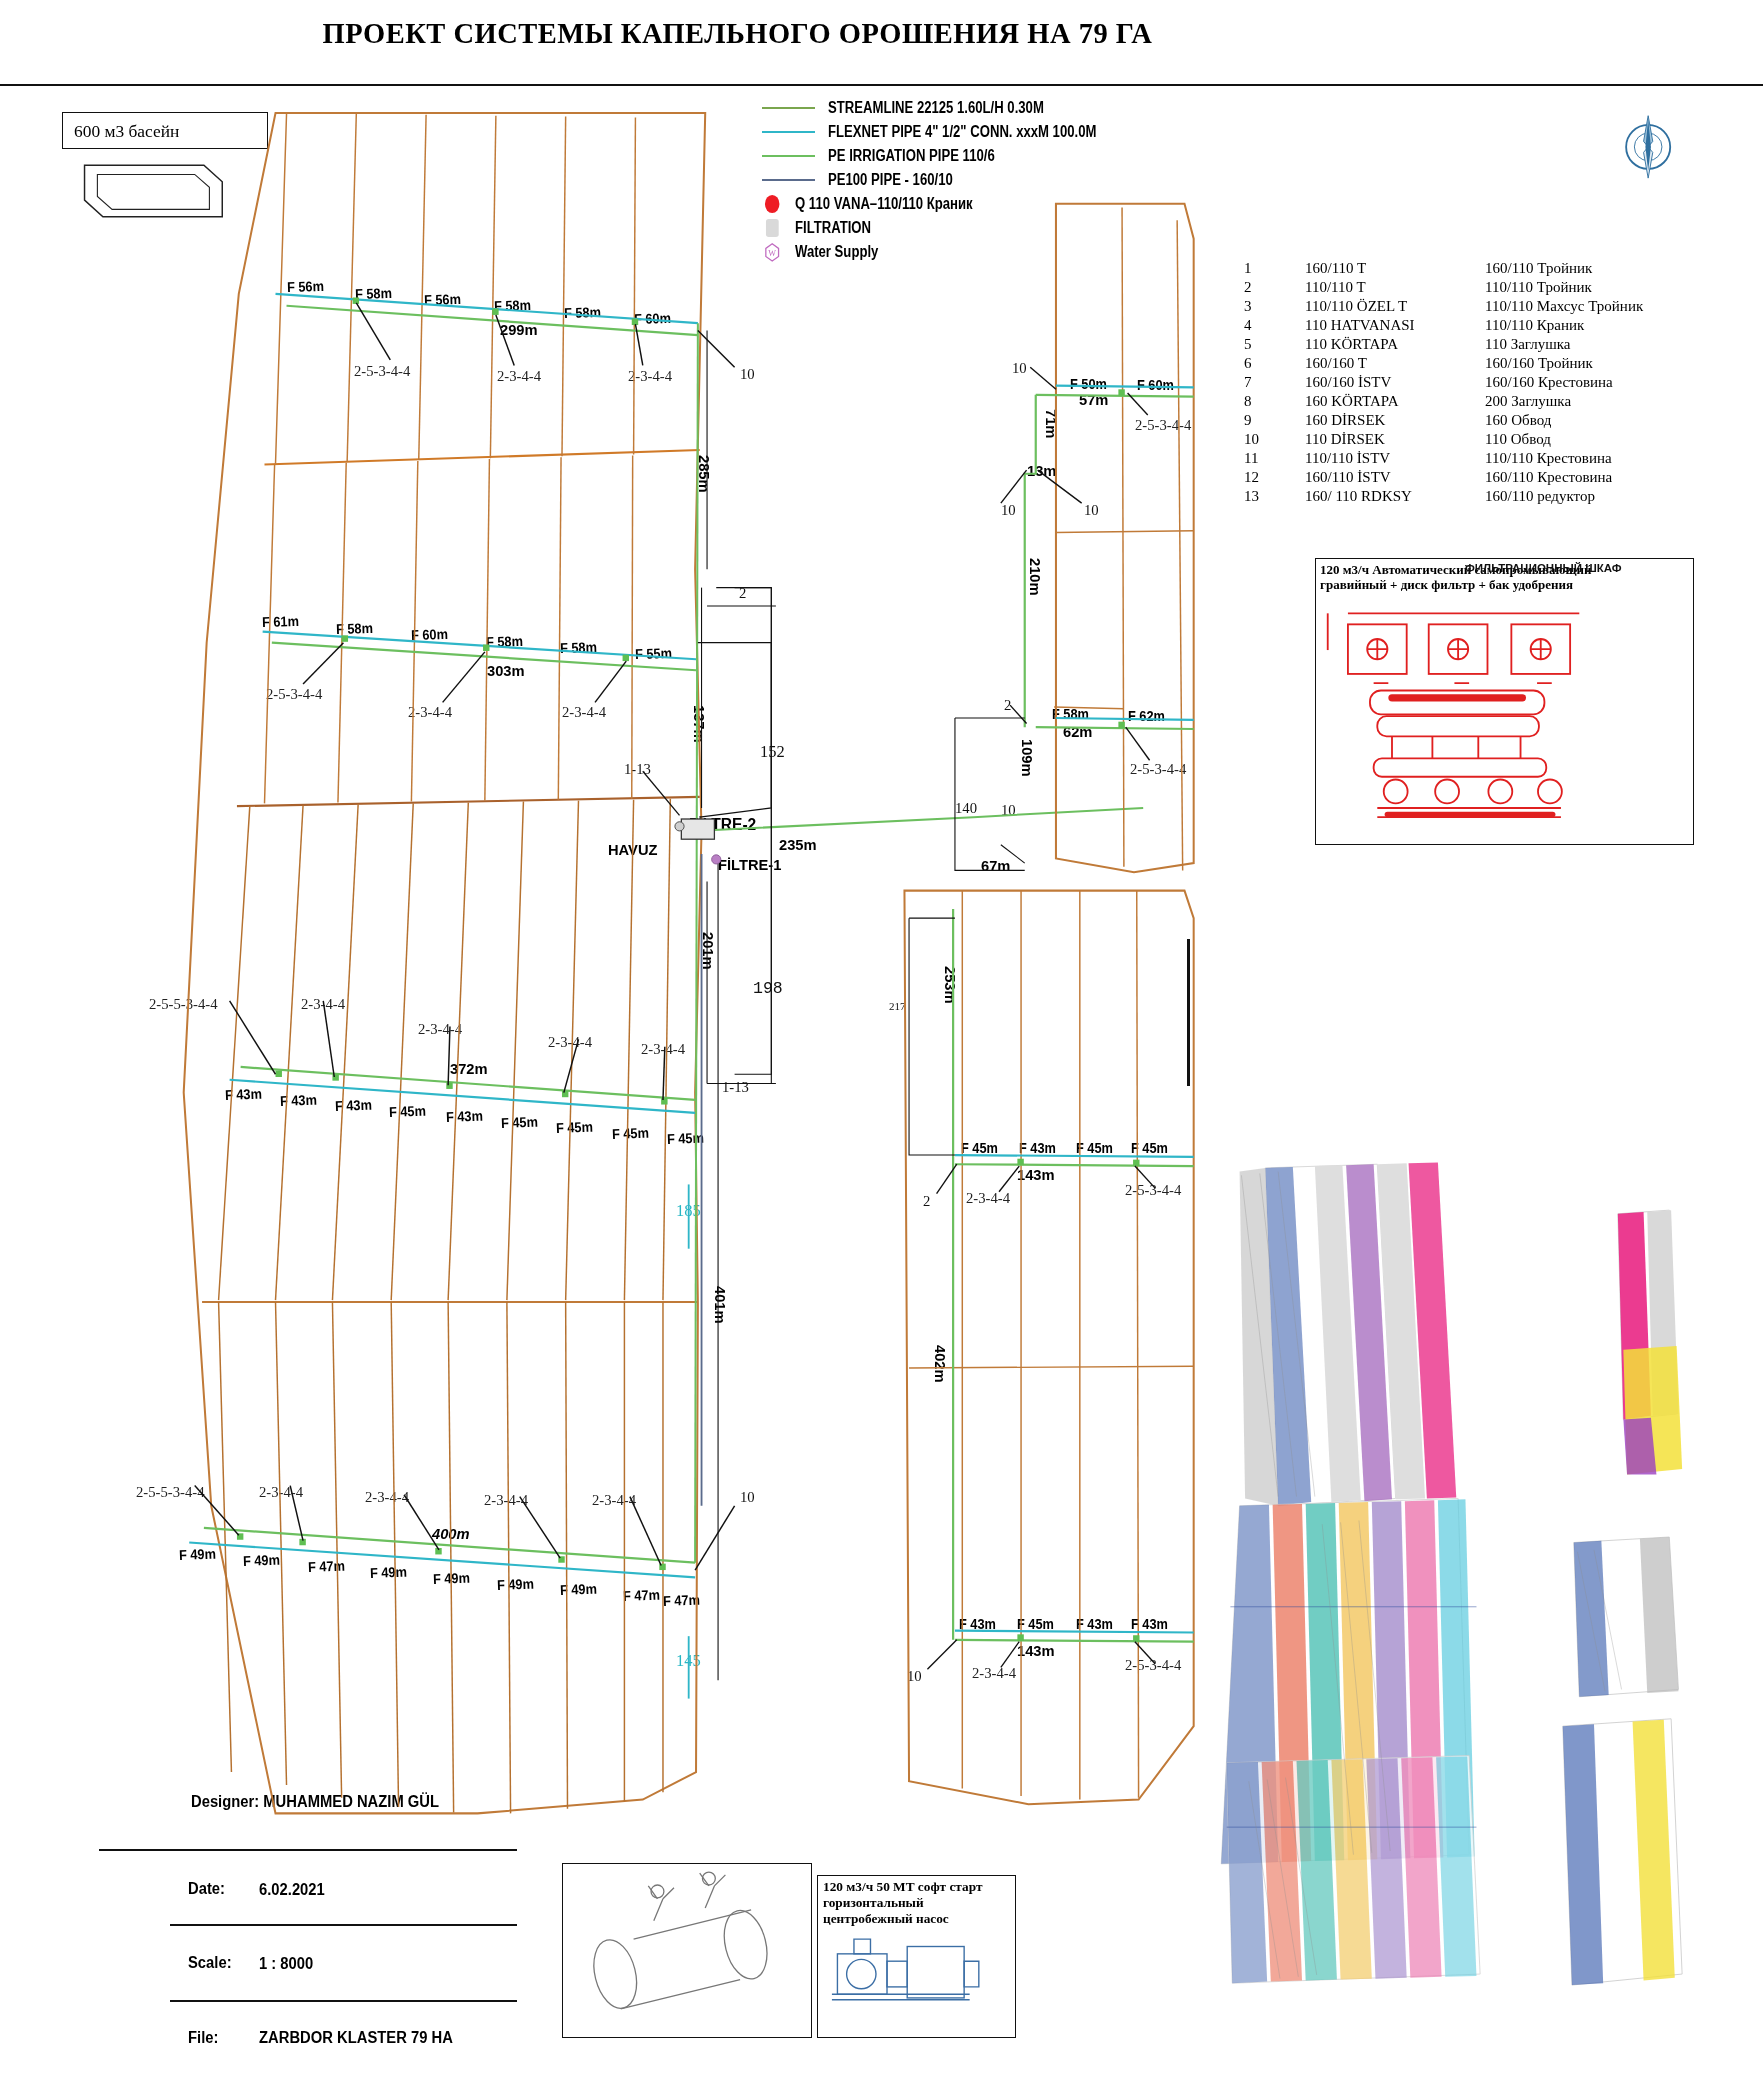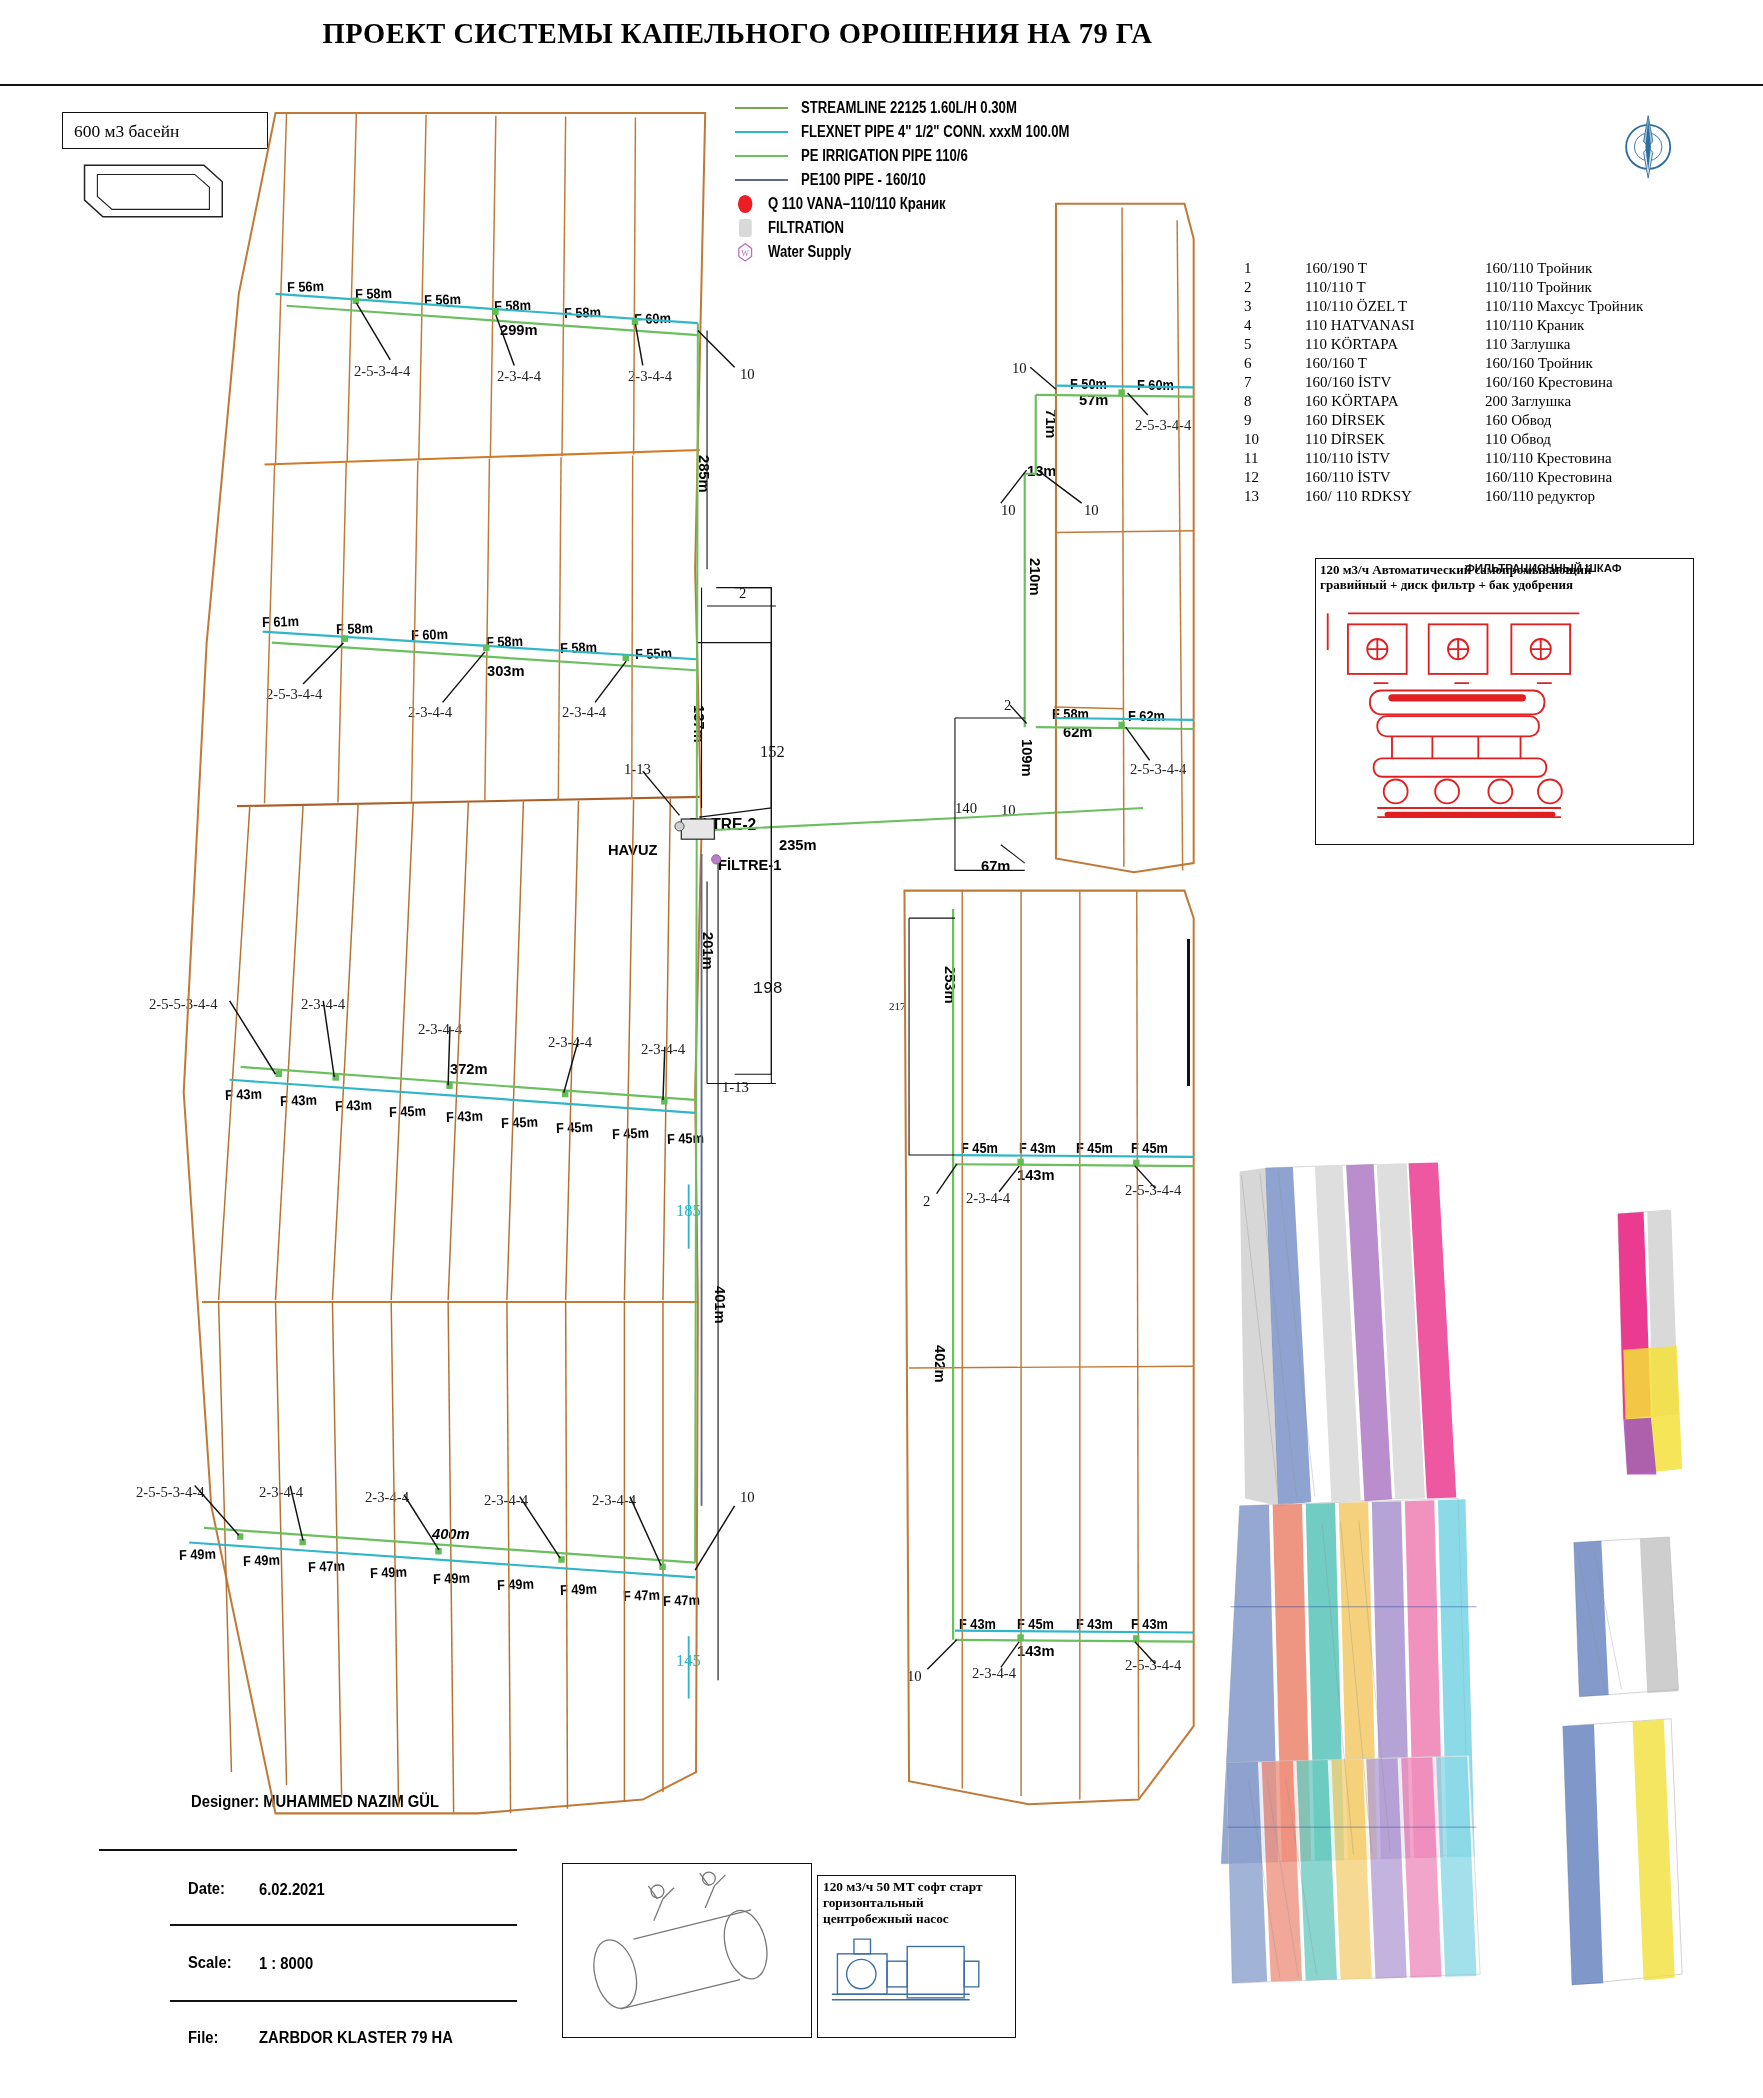--- a/index.html
+++ b/index.html
@@ -14,21 +14,21 @@
   }
   #topRule{left:0;top:84px;width:1763px;height:1.8px;background:#111;}
   
   #basinBox{left:62px;top:112px;width:204px;height:35px;border:1.4px solid #111;}
   #basinBox span{display:block;padding:8.3px 0 0 11px;font-family:"Liberation Serif",serif;font-size:17.4px;}
   
   .lgRow{display:flex;align-items:center;height:24px;}
   .lgSwatchLine{width:53px;height:0;border-top:2.2px solid #000;margin-right:13px;}
   .lgLabel{font-family:"Liberation Sans Narrow","Liberation Sans",sans-serif;
     font-weight:bold;font-size:16px;transform:scaleX(.82);transform-origin:left center;}
-  #legend{left:735px;top:96px;width:478px;}
+  #legend{left:762px;top:96px;width:478px;}
   .lgDot{width:20px;height:24px;margin-right:13px;display:flex;align-items:center;justify-content:center;}
   
   #parts{left:1244px;top:260px;font-family:"Liberation Serif",serif;font-size:15px;}
   #parts table{border-collapse:collapse;}
   #parts td{padding:0 0 2px 0;vertical-align:top;white-space:nowrap;}
   #parts td.c0{width:61px;}
   #parts td.c1{width:180px;}
   
   #filtBox{left:1315px;top:558px;width:377px;height:285px;border:1.3px solid #111;}
   #filtNote{left:1320px;top:562px;width:371px;font-family:"Liberation Serif",serif;font-weight:bold;font-size:13px;line-height:1.18;}
@@ -110,21 +110,21 @@
       </div>
       <div class="lgLabel">Water Supply</div>
     </div>
   </div>
 
   <div id="parts" class="abs">
     <table>
       <tbody>
         <tr>
             <td class="c0">1</td>
-            <td class="c1">160/190 T</td>
+            <td class="c1">160/110 T</td>
             <td>160/110 Тройник</td>
           </tr>
         <tr>
             <td class="c0">2</td>
             <td class="c1">110/110 T</td>
             <td>110/110 Тройник</td>
           </tr>
         <tr>
             <td class="c0">3</td>
             <td class="c1">110/110 ÖZEL T</td>

